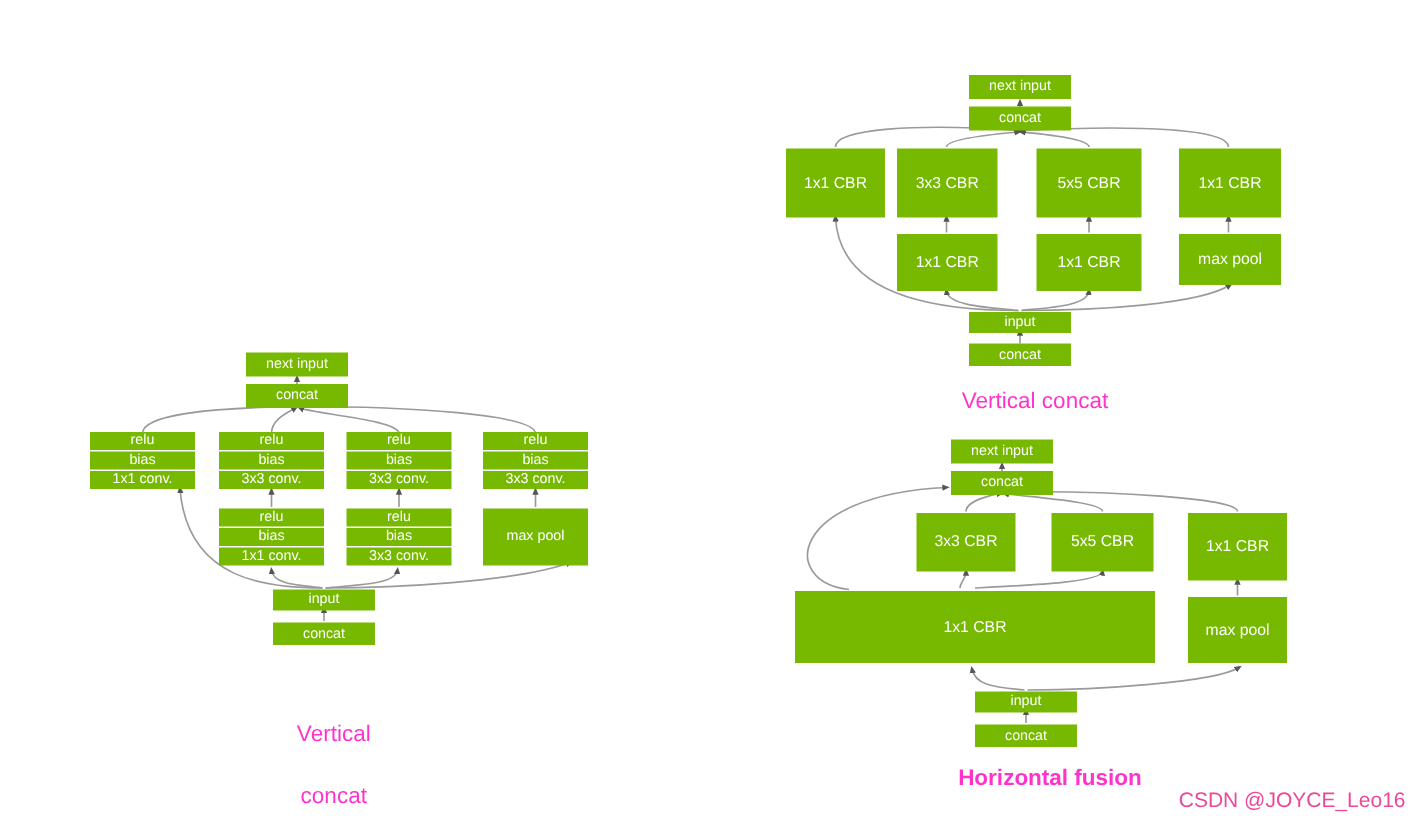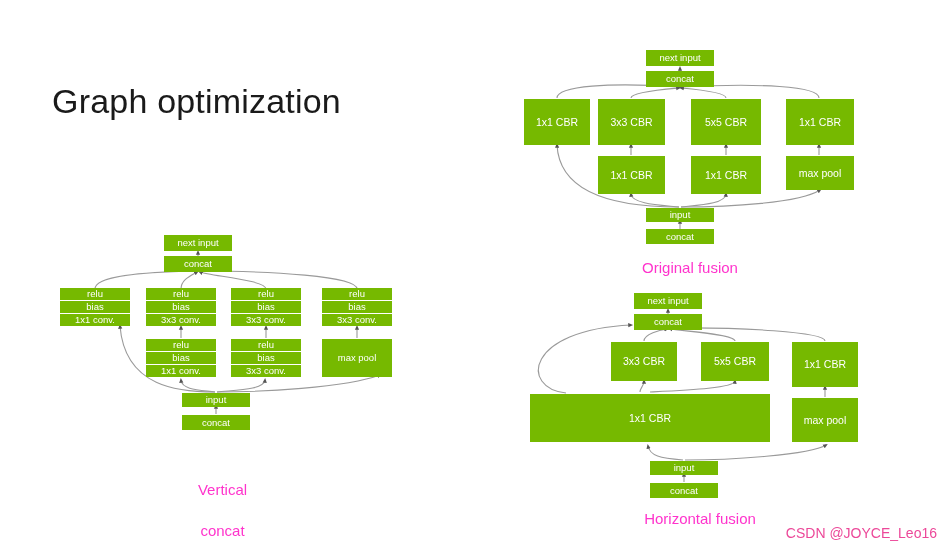--- a/index.html
+++ b/index.html
@@ -27,21 +27,20 @@
   svg.edges{position:absolute;left:0;top:0;width:945px;height:547px;
             pointer-events:none;overflow:visible;}
   svg.edges path,svg.edges line{fill:none;stroke:#9a9a9a;stroke-width:1.1;}
   svg.edges .arrowhead{fill:#555;stroke:none;}
 </style>
 </head>
 <body>
 
 <div id="slide">
 
-  <div class="title">Graph optimization</div>
 
   <svg class="edges" viewBox="0 0 945 547">
     <defs>
       <marker id="ah" markerWidth="5" markerHeight="5" refX="2.5" refY="2.5" orient="auto">
         <path class="arrowhead" d="M0,0.6 L4.4,2.5 L0,4.4 z"></path>
       </marker>
     </defs>
 
     <line x1="198" y1="262" x2="198" y2="252" marker-end="url(#ah)"></line>
 
@@ -142,36 +141,36 @@
     <div class="node big" style="left:691px;top:99px;width:70px;height:46px;">5x5 CBR</div>
     <div class="node big" style="left:786px;top:99px;width:68px;height:46px;">1x1 CBR</div>
 
     <div class="node big" style="left:598px;top:156px;width:67px;height:38px;">1x1 CBR</div>
     <div class="node big" style="left:691px;top:156px;width:70px;height:38px;">1x1 CBR</div>
     <div class="node big" style="left:786px;top:156px;width:68px;height:34px;">max pool</div>
 
     <div class="node" style="left:646px;top:208px;width:68px;height:14px;">input</div>
     <div class="node" style="left:646px;top:229px;width:68px;height:15px;">concat</div>
 
-    <div class="caption" style="left:600px;top:258px;width:180px;">Original fusion</div>
+    <div class="caption" style="left:600px;top:258px;width:180px;">Vertical concat</div>
   </div>
 
   <div>
 
     <div class="node" style="left:634px;top:293px;width:68px;height:16px;">next input</div>
     <div class="node" style="left:634px;top:314px;width:68px;height:16px;">concat</div>
 
     <div class="node big" style="left:611px;top:342px;width:66px;height:39px;">3x3 CBR</div>
     <div class="node big" style="left:701px;top:342px;width:68px;height:39px;">5x5 CBR</div>
     <div class="node big" style="left:792px;top:342px;width:66px;height:45px;">1x1 CBR</div>
 
     <div class="node big" style="left:530px;top:394px;width:240px;height:48px;">1x1 CBR</div>
     <div class="node big" style="left:792px;top:398px;width:66px;height:44px;">max pool</div>
 
     <div class="node" style="left:650px;top:461px;width:68px;height:14px;">input</div>
     <div class="node" style="left:650px;top:483px;width:68px;height:15px;">concat</div>
 
-    <div class="caption" style="left:600px;top:509px;width:200px;">Horizontal fusion</div>
+    <div class="caption" style="left:600px;top:509px;width:200px;font-weight:bold;">Horizontal fusion</div>
   </div>
 
   <div class="watermark">CSDN @JOYCE_Leo16</div>
 
 </div>
 
 </body></html>

